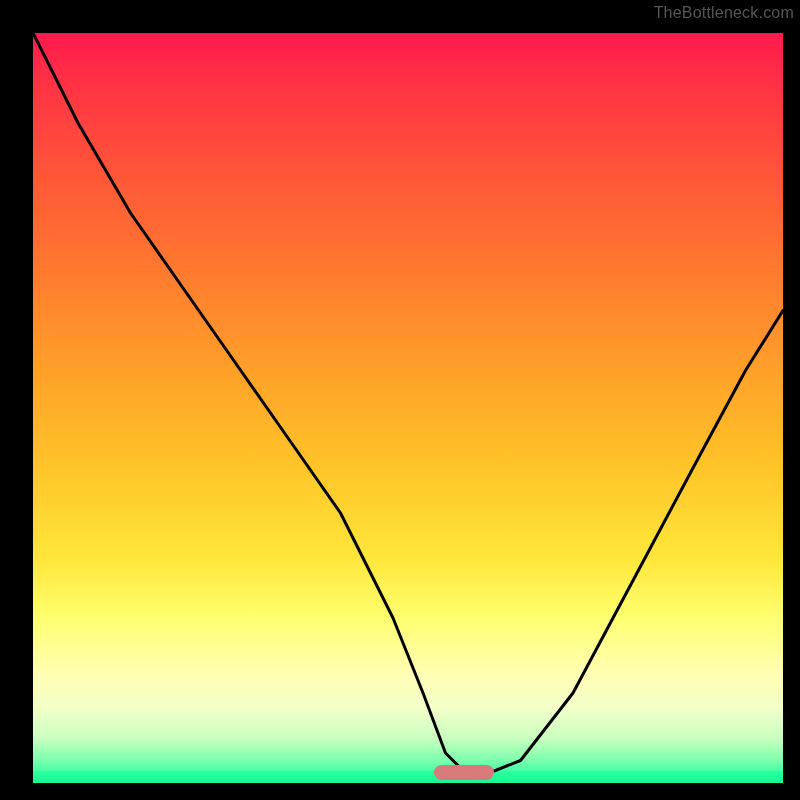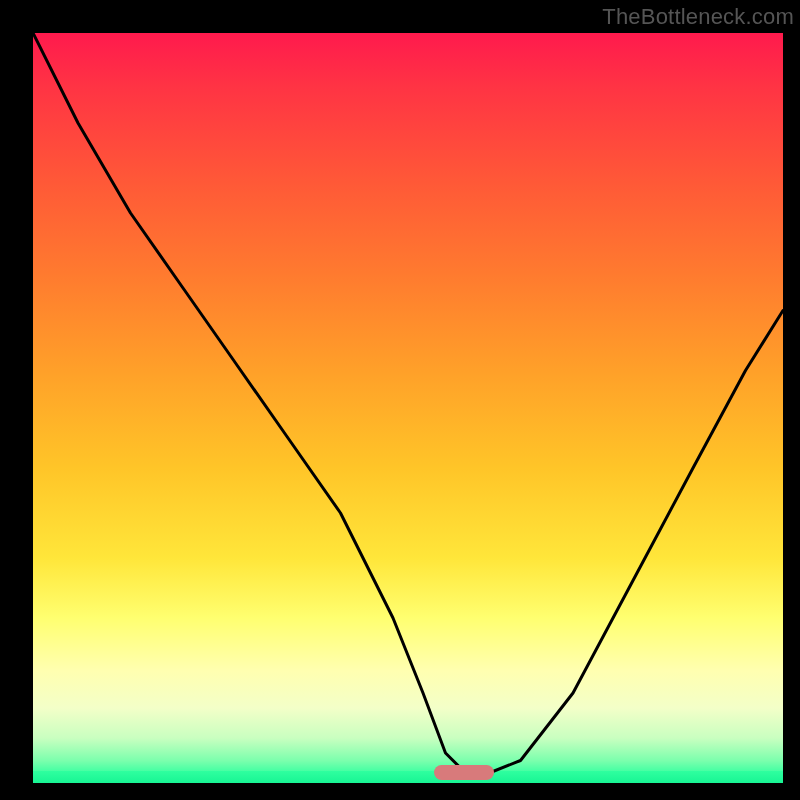--- a/index.html
+++ b/index.html
@@ -15,21 +15,21 @@
     position: relative;
     width: 800px;
     height: 800px;
     box-sizing: border-box;
   }
   .watermark {
     position: absolute;
     top: 4px;
     right: 6px;
     color: #555;
-    font-size: 22px;
+    font-size: 16px;
     letter-spacing: 0.2px;
     z-index: 5;
   }
   .top-border {
     position: absolute;
     top: 0; left: 0; right: 0; height: 33px;
     background: #000;
     z-index: 2;
   }
   .left-border {

